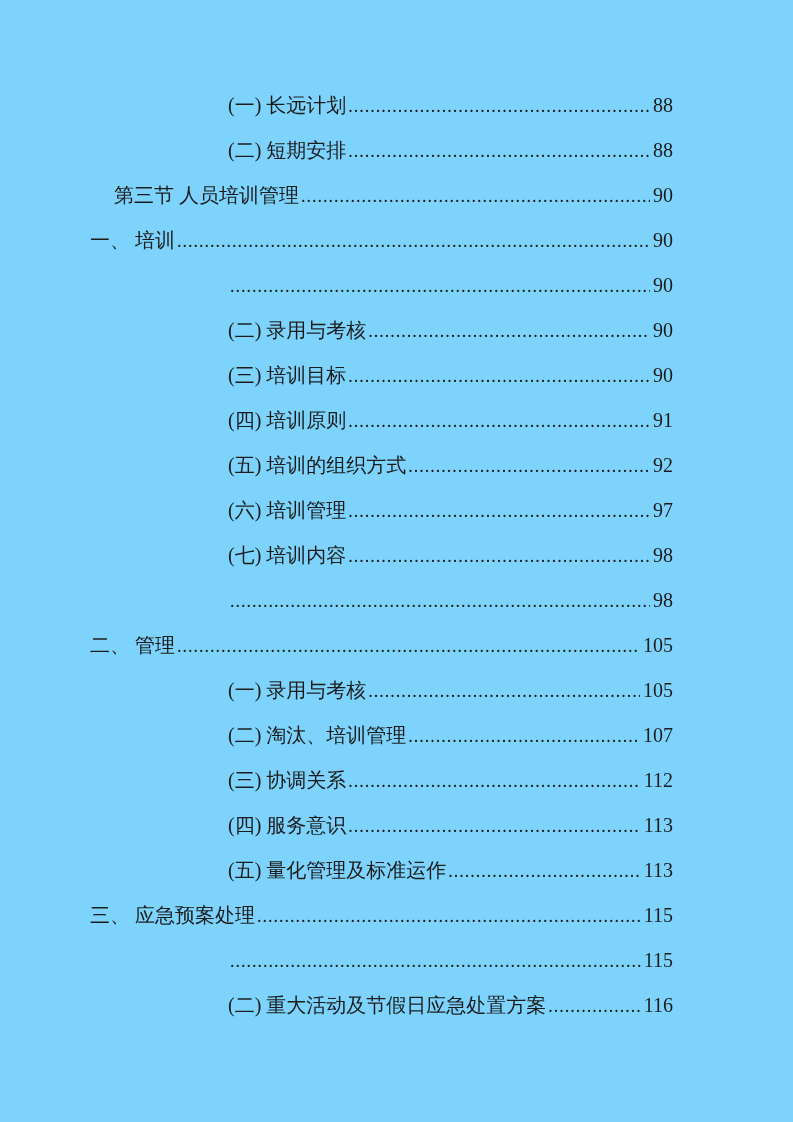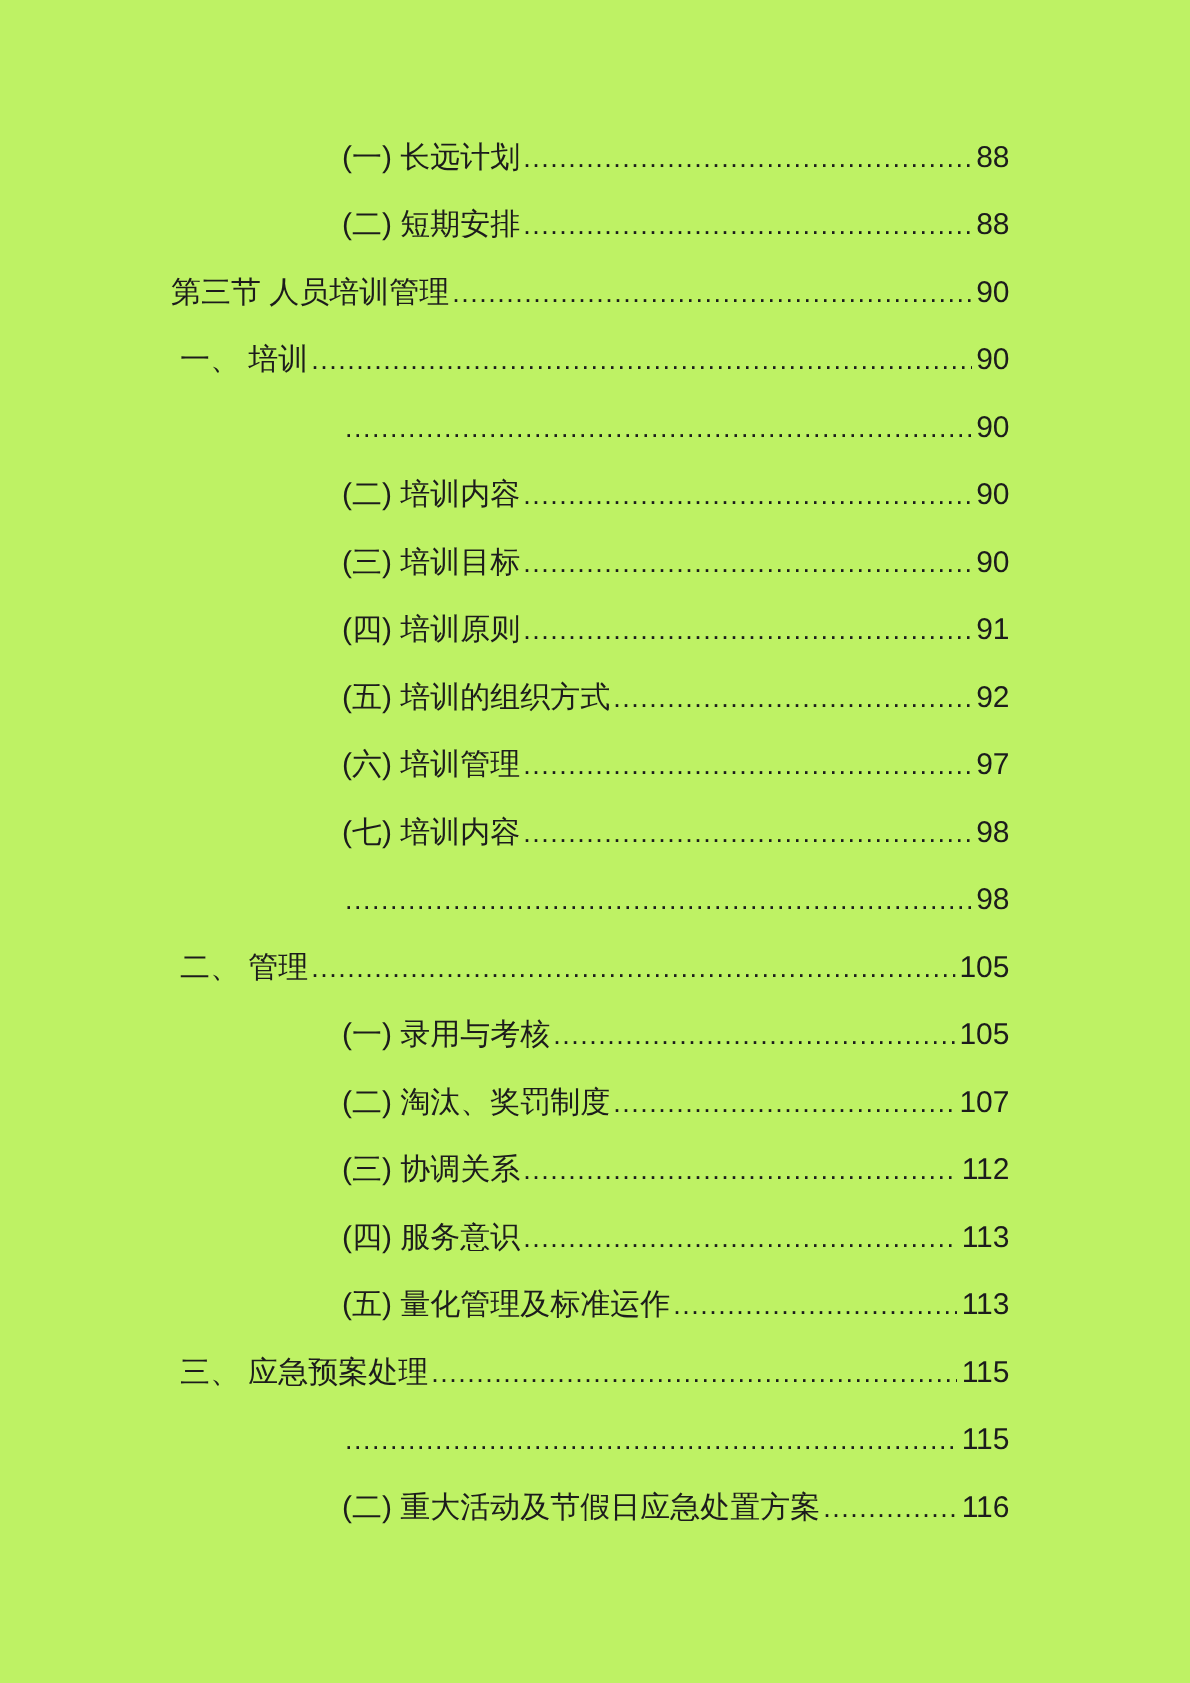--- a/index.html
+++ b/index.html
@@ -4,41 +4,41 @@
 <style>
   html, body {
     margin: 0;
     padding: 0;
     background: #ffffff;
   }
   .page {
     position: relative;
     width: 793px;
     height: 1122px;
-    background: #bef264;
+    background: #7dd3fc;
     overflow: hidden;
-    font-family: Liberation Sans, sans-serif;
+    font-family: Liberation Serif, serif;
     color: #1c1c1c;
   }
   .toc {
     position: absolute;
     top: 83px;
     left: 0;
     right: 120px;
   }
   .toc-row {
     display: flex;
     align-items: baseline;
     height: 45px;
     line-height: 45px;
     font-size: 20px;
     cursor: default;
   }
   .toc-row.level-1 { padding-left: 114px; }
-  .toc-row.level-2 { padding-left: 120px; }
+  .toc-row.level-2 { padding-left: 90px; }
   .toc-row.level-3 { padding-left: 228px; }
   .toc-label {
     white-space: nowrap;
     flex: 0 0 auto;
   }
   .toc-dots {
     flex: 1 1 auto;
     overflow: hidden;
     white-space: nowrap;
     font-size: 18px;
@@ -75,21 +75,21 @@
       <div class="toc-row level-2">
         <span class="toc-label">一、 培训</span>
         <span class="toc-dots">....................................................................................................................................................................................................................................................................</span>
         <span class="toc-page">90</span>
       </div>
       <div class="toc-row level-3">
         <span class="toc-dots">....................................................................................................................................................................................................................................................................</span>
         <span class="toc-page">90</span>
       </div>
       <div class="toc-row level-3">
-        <span class="toc-label">(二) 培训内容</span>
+        <span class="toc-label">(二) 录用与考核</span>
         <span class="toc-dots">....................................................................................................................................................................................................................................................................</span>
         <span class="toc-page">90</span>
       </div>
       <div class="toc-row level-3">
         <span class="toc-label">(三) 培训目标</span>
         <span class="toc-dots">....................................................................................................................................................................................................................................................................</span>
         <span class="toc-page">90</span>
       </div>
       <div class="toc-row level-3">
         <span class="toc-label">(四) 培训原则</span>
@@ -119,21 +119,21 @@
         <span class="toc-label">二、 管理</span>
         <span class="toc-dots">....................................................................................................................................................................................................................................................................</span>
         <span class="toc-page">105</span>
       </div>
       <div class="toc-row level-3">
         <span class="toc-label">(一) 录用与考核</span>
         <span class="toc-dots">....................................................................................................................................................................................................................................................................</span>
         <span class="toc-page">105</span>
       </div>
       <div class="toc-row level-3">
-        <span class="toc-label">(二) 淘汰、奖罚制度</span>
+        <span class="toc-label">(二) 淘汰、培训管理</span>
         <span class="toc-dots">....................................................................................................................................................................................................................................................................</span>
         <span class="toc-page">107</span>
       </div>
       <div class="toc-row level-3">
         <span class="toc-label">(三) 协调关系</span>
         <span class="toc-dots">....................................................................................................................................................................................................................................................................</span>
         <span class="toc-page">112</span>
       </div>
       <div class="toc-row level-3">
         <span class="toc-label">(四) 服务意识</span>

